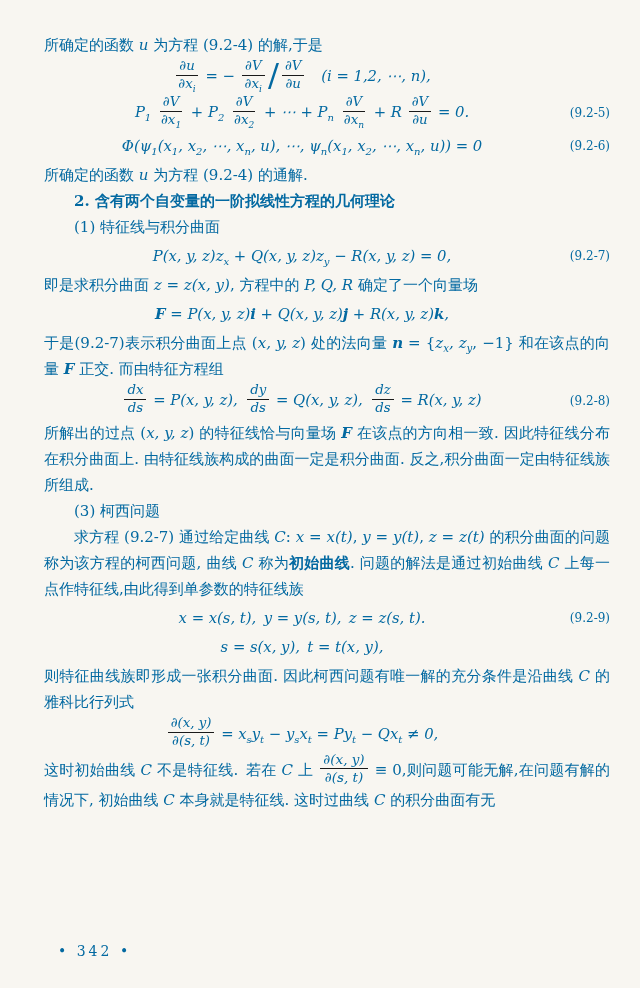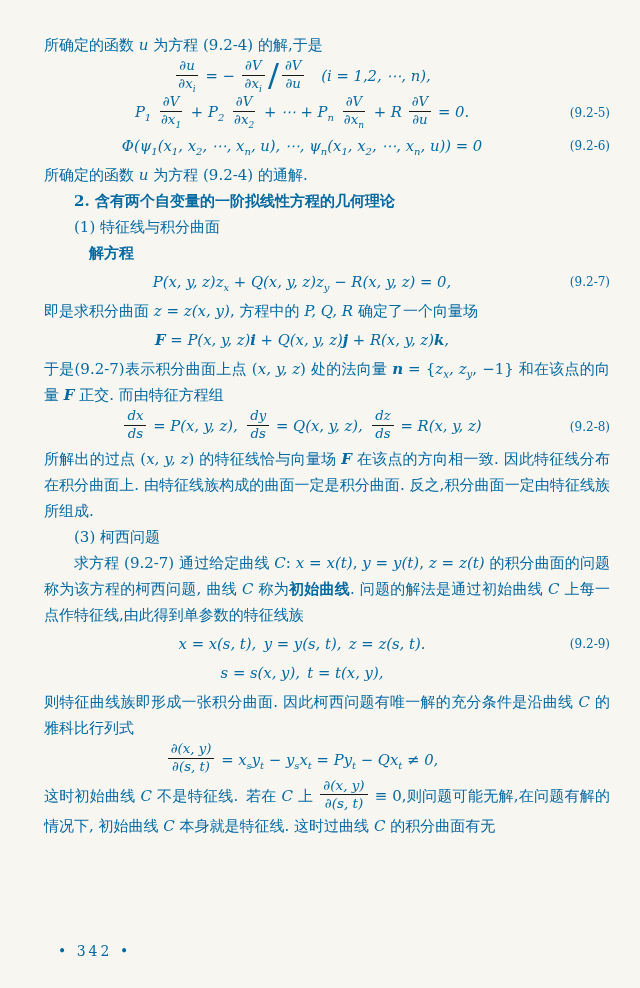--- a/index.html
+++ b/index.html
@@ -74,21 +74,20 @@
     <span class="math">Φ(ψ<sub>1</sub>(x<sub>1</sub>, x<sub>2</sub>, ⋯, x<sub>n</sub>, u), ⋯, ψ<sub>n</sub>(x<sub>1</sub>, x<sub>2</sub>, ⋯, x<sub>n</sub>, u)) = 0</span>
     <span class="eqno">(9.2-6)</span>
   </div>
 
   <div class="para">所确定的函数 <i>u</i> 为方程 (9.2-4) 的通解.</div>
 
   <div class="para ind2 hbold">2. 含有两个自变量的一阶拟线性方程的几何理论</div>
 
   <div class="para ind2">(1) 特征线与积分曲面</div>
 
-  <div class="para ind3 hbold">解方程</div>
 
   <div class="eqrow">
     <span class="math">P(x, y, z)z<sub>x</sub> + Q(x, y, z)z<sub>y</sub> − R(x, y, z) = 0,</span>
     <span class="eqno">(9.2-7)</span>
   </div>
 
   <div class="para">即是求积分曲面 <i>z</i> = <i>z(x, y)</i>, 方程中的 <i>P, Q, R</i> 确定了一个向量场</div>
 
   <div class="eqrow">
     <span class="math"><b style="font-style: italic;">F</b> = P(x, y, z)<b style="font-style: italic;">i</b> + Q(x, y, z)<b style="font-style: italic;">j</b> + R(x, y, z)<b style="font-style: italic;">k</b>,</span>

